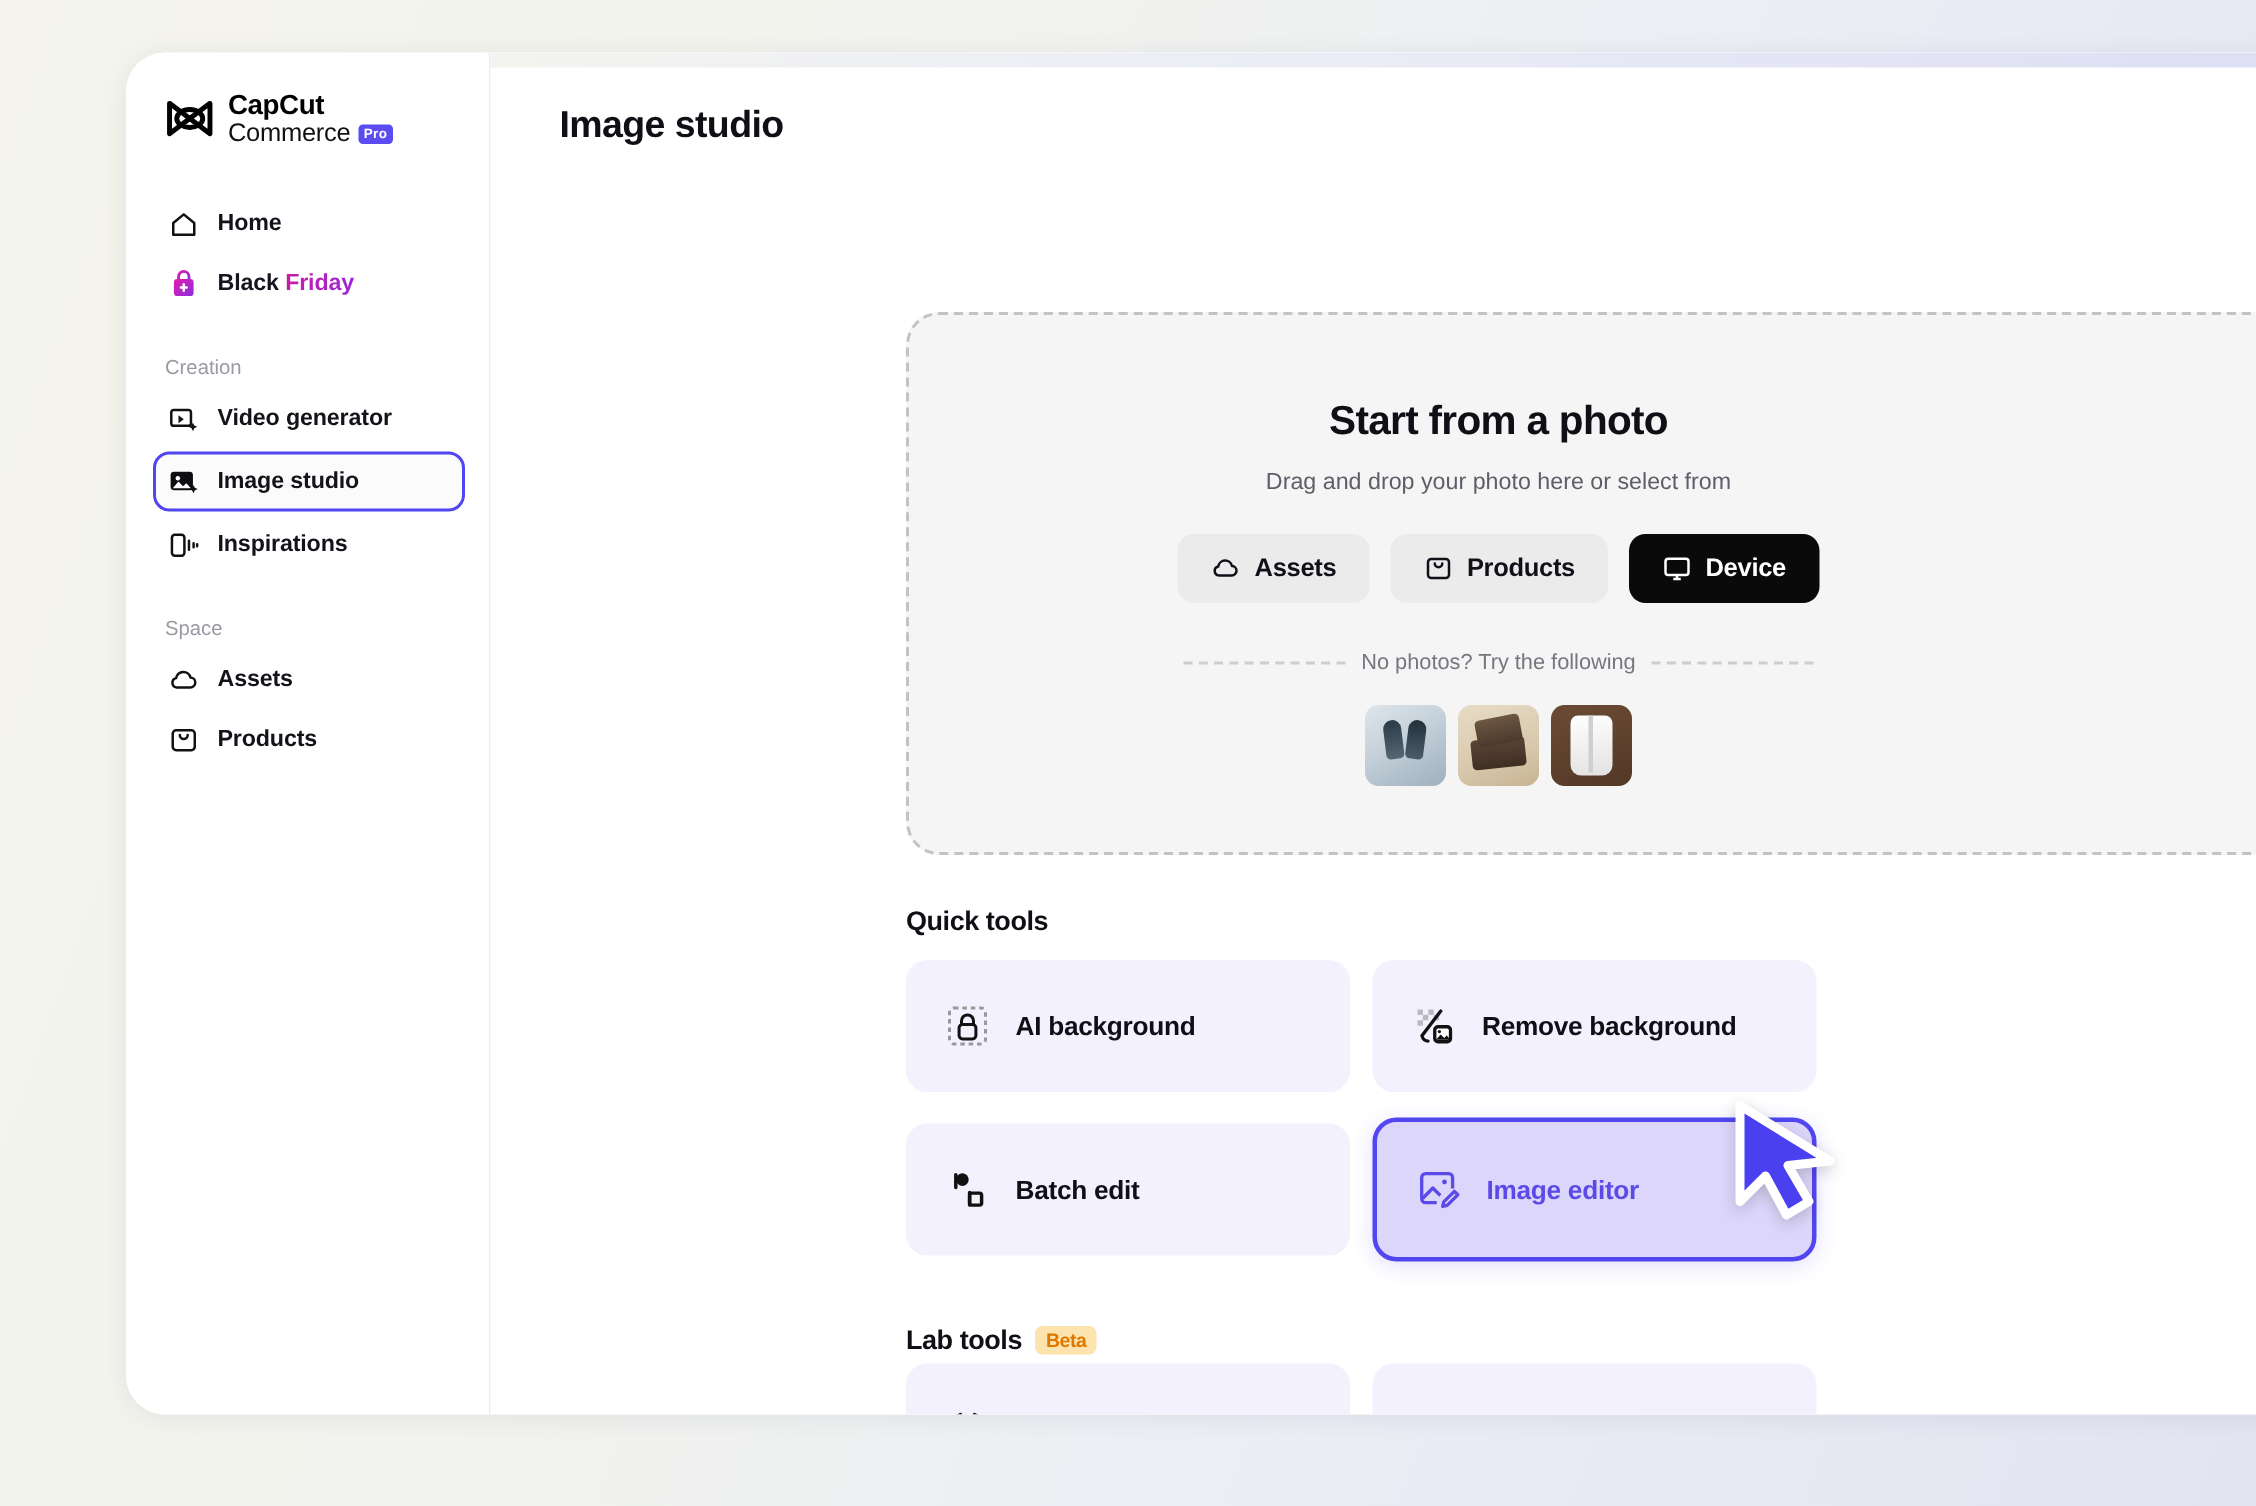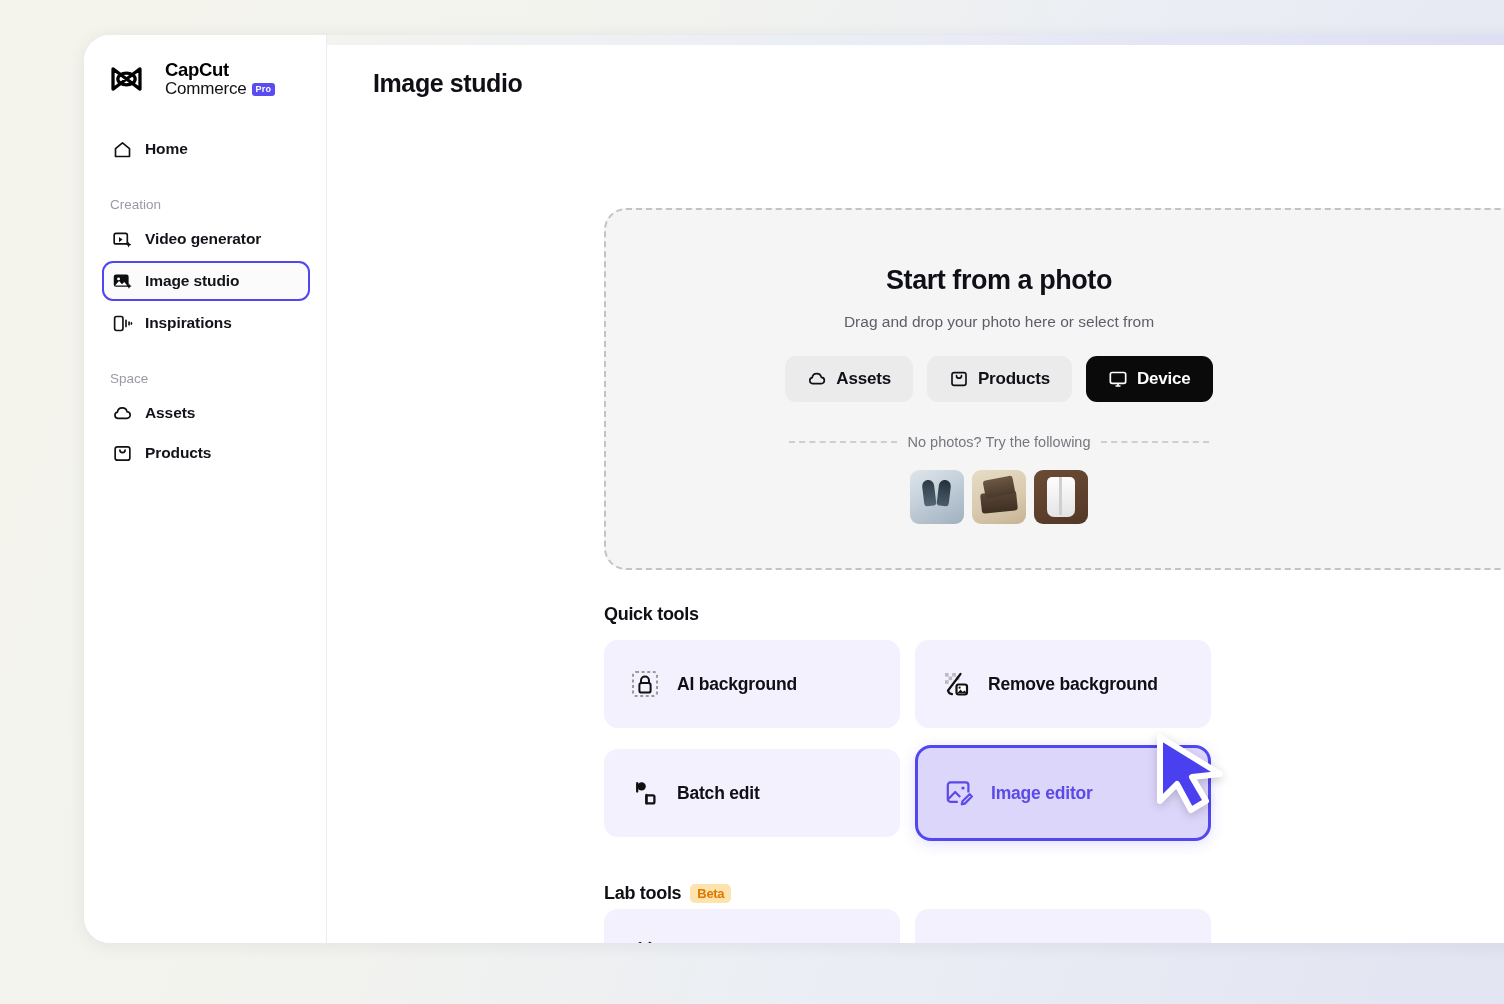--- a/index.html
+++ b/index.html
@@ -26,21 +26,21 @@
 
   
   #sidebar {
     width: 243px; flex: 0 0 243px;
     background: #ffffff;
     border-right: 1px solid #ececef;
     padding: 0;
     position: relative;
   }
   .logo-wrap {
-    display: flex; align-items: center; gap: 22px;
+    display: flex; align-items: center; gap: 9px;
     padding: 26px 0 0 26px;
   }
   .logo-mark { width: 33px; height: 26px; flex: 0 0 33px; }
   .logo-text { line-height: 1.02; }
   .logo-line1 {
     font-size: 18.5px; font-weight: 700; color: #000; letter-spacing: -.3px;
   }
   .logo-line2 {
     font-size: 17px; font-weight: 400; color: #111; letter-spacing: -.2px;
     display: flex; align-items: center; gap: 5px;
@@ -248,20 +248,36 @@
     </div>
 
     <div class="nav-section" style="margin-top:34px;">
       <div class="nav-item">
         <svg class="ico" viewBox="0 0 24 24" fill="none" stroke="#111" stroke-width="1.9" stroke-linejoin="round">
           <path d="M4 11 L12 4.5 L20 11 V20 H4 Z"></path>
         </svg>
         <span class="lbl">Home</span>
       </div>
 
+      <div class="nav-item">
+        <svg class="ico" viewBox="0 0 24 24">
+          <defs>
+            <linearGradient id="bfg" x1="0" y1="0" x2="1" y2="1">
+              <stop offset="0" stop-color="#e618b0"></stop>
+                <stop offset="1" stop-color="#8b2fe0"></stop>
+            </linearGradient>
+          </defs>
+          <path d="M8 8 V6.2 a4 4 0 0 1 8 0 V8" fill="none" stroke="url(#bfg)" stroke-width="2.2"></path>
+          <rect x="4.5" y="8" width="15" height="13" rx="2.6" fill="url(#bfg)"></rect>
+          <path d="M12 12 v5 M9.8 14.5 h4.4" stroke="#fff" stroke-width="1.9" stroke-linecap="round"></path>
+        </svg>
+        <span class="lbl">
+          <span class="bf-black">Black</span><span>&nbsp;</span><span class="bf-friday">Friday</span>
+        </span>
+      </div>
     </div>
 
     <div class="nav-section">
       <div class="nav-group-label">Creation</div>
 
       <div class="nav-item">
         <svg class="ico" viewBox="0 0 24 24" fill="none" stroke="#111" stroke-width="1.9">
           <rect x="2.5" y="5" width="15" height="12" rx="2"></rect>
           <path d="M8 9 l4 3 -4 3 Z" fill="#111" stroke="none"></path>
           <path d="M19 14.5 l1 2.3 2.3 1 -2.3 1 -1 2.3 -1-2.3 -2.3-1 2.3-1 Z" fill="#111" stroke="none"></path>

